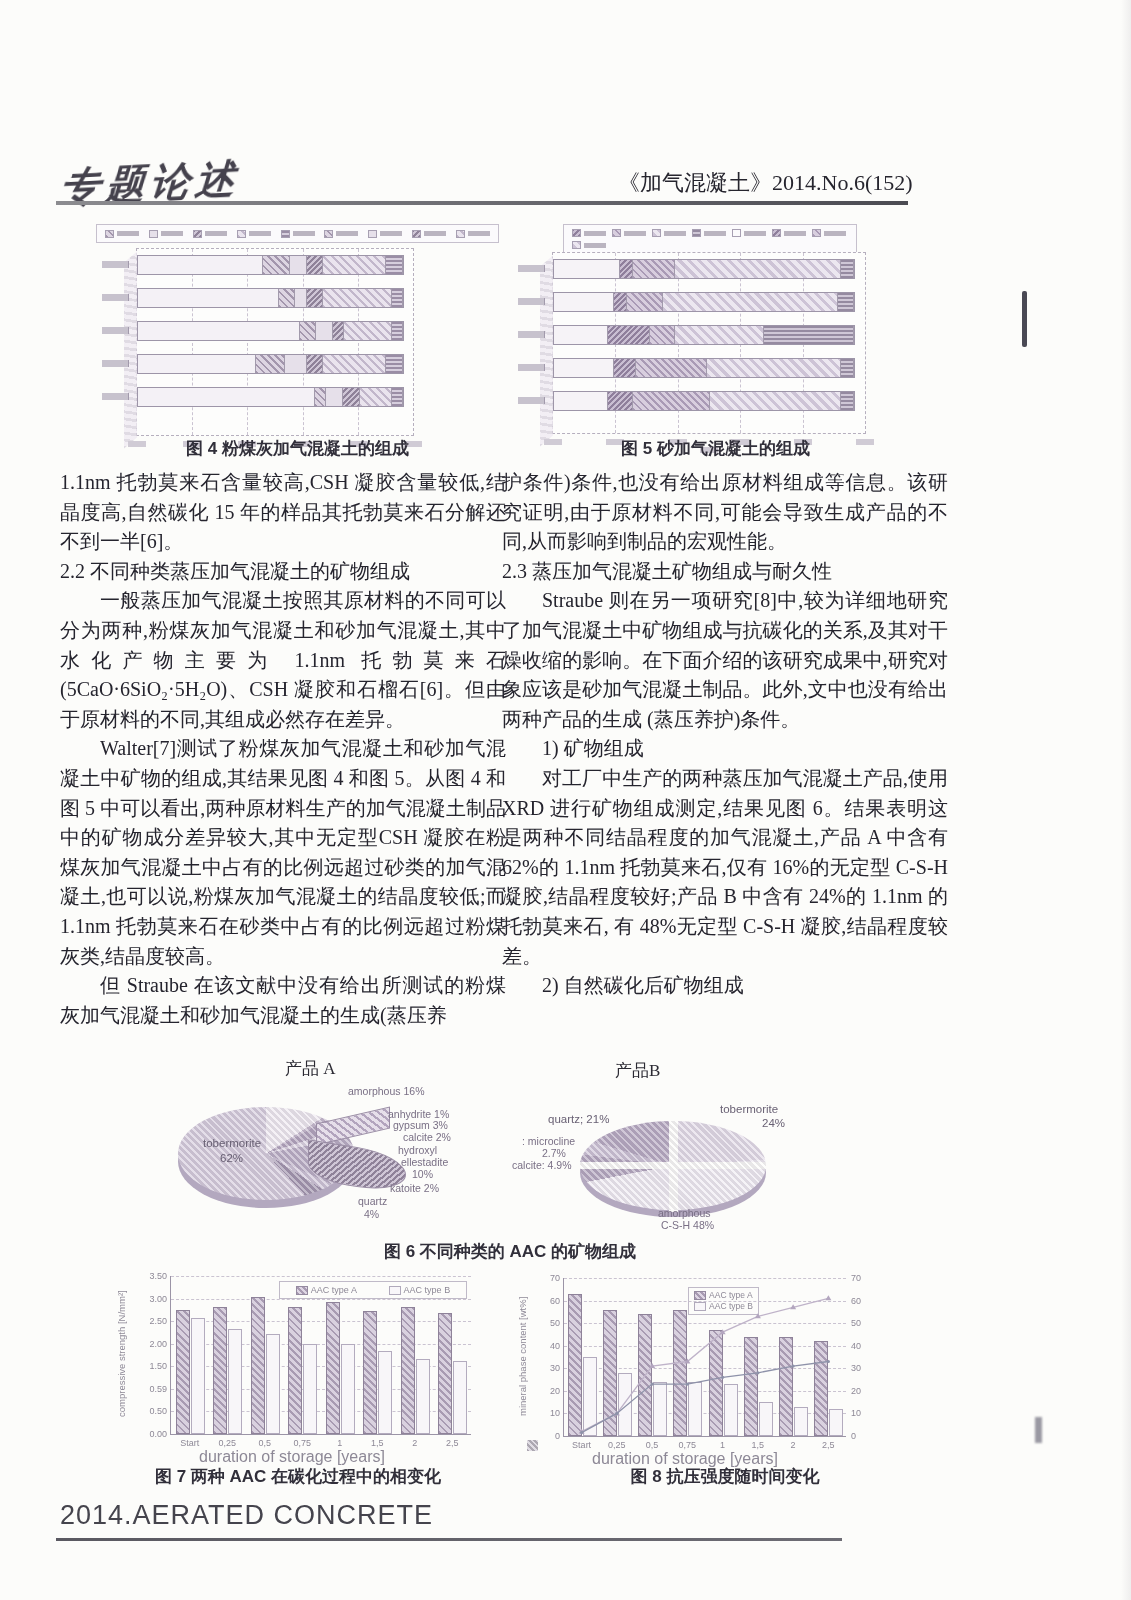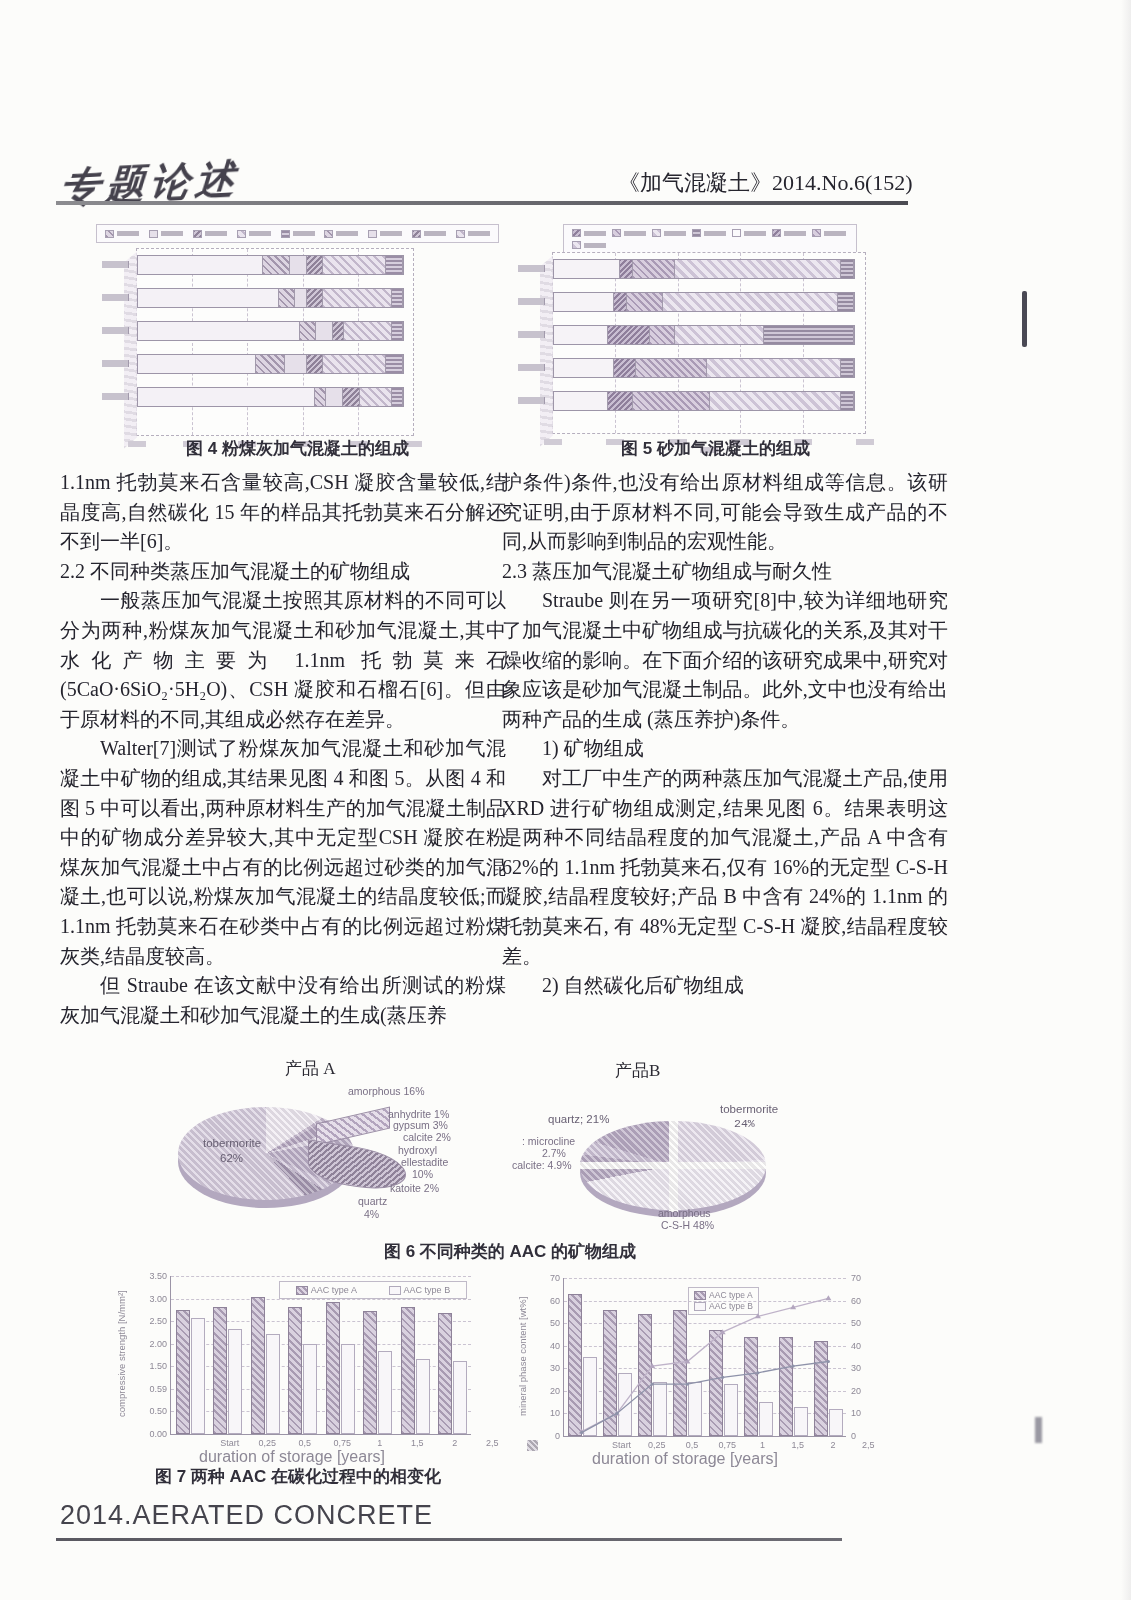--- a/index.html
+++ b/index.html
@@ -65,21 +65,21 @@
       background:repeating-linear-gradient(-45deg,#8f8299 0 2px,#cfc6d6 2px 4px);}
   .gapV{position:absolute;left:48%;top:-4px;bottom:-2px;width:9px;background:#fcfcfa;}
   .gapH{position:absolute;left:-4px;right:-4px;top:46%;height:7px;background:#fcfcfa;}
   
   .bfig{position:absolute;font-family:"Liberation Sans","DejaVu Sans",sans-serif;}
   .ylab{position:absolute;writing-mode:vertical-rl;transform:rotate(180deg);font-size:9.5px;color:#8d8896;
         text-align:center;height:160px;}
   .xlab{position:absolute;font-size:16px;color:#8d8896;text-align:center;width:100%;}
   .ytick{position:absolute;right:100%;margin-right:4px;font-size:9px;color:#8d8896;width:32px;text-align:right;}
   .ytickR{position:absolute;left:100%;margin-left:5px;font-size:9px;color:#8d8896;}
-  .xtick{position:absolute;top:100%;margin-top:4px;transform:translateX(-50%);font-size:9px;color:#8d8896;margin-left:40px;}
+  .xtick{position:absolute;top:100%;margin-top:4px;transform:translateX(-50%);font-size:9px;color:#8d8896;}
   .gbar{position:absolute;bottom:0;width:12px;}
   .barA{background:repeating-linear-gradient(45deg,#a89bb2 0 2px,#d9d1df 2px 5px);border:1px solid #8e8299;}
   .barB{background:#f8f6f9;border:1px solid #b3abbe;}
   .plot7,.plot8{border:0;border-left:1px solid #9b94a6;border-bottom:1px solid #9b94a6;background:transparent;}
   .lg7{position:absolute;left:36%;top:5px;width:62%;height:16px;border:1px solid #c0bac8;display:flex;
        align-items:center;justify-content:space-around;font-size:9px;color:#8d8896;background:rgba(252,252,250,.75);}
   .lg8{position:absolute;left:44%;top:9px;border:1px solid #c0bac8;padding:2px 5px;font-size:8.5px;
        line-height:11px;color:#8d8896;background:rgba(252,252,250,.75);}
   .lgrow{display:flex;align-items:center;}
   .swA{display:inline-block;width:10px;height:7px;margin-right:3px;border:1px solid #958aa0;
@@ -335,21 +335,21 @@
     <span class="plab" style="left:298px;top:140px;">quartz</span>
     <span class="plab" style="left:304px;top:153px;">4%</span>
 
     <div class="pie-rim" style="left:520px;top:73px;width:186px;height:89px;"></div>
     <div class="pie-ellipse" id="pieB" style="left: 520px; top: 66px; width: 186px; height: 89px; background: conic-gradient(rgb(227, 220, 232) 0deg, rgb(227, 220, 232) 86.4deg, rgb(240, 236, 243) 86.4deg, rgb(240, 236, 243) 259.2deg, rgb(180, 167, 191) 259.2deg, rgb(180, 167, 191) 276.84deg, rgb(206, 196, 215) 276.84deg, rgb(206, 196, 215) 286.56deg, rgb(183, 170, 194) 286.56deg, rgb(183, 170, 194) 362.16deg);">
       <div class="gapV"></div>
       <div class="gapH"></div>
     </div>
 
     <span class="plab big" style="left:660px;top:48px;">tobermorite</span>
-    <span class="plab big" style="left:674px;top:62px;font-family:Liberation Mono, monospace;">24%</span>
+    <span class="plab big" style="left:702px;top:62px;">24%</span>
     <span class="plab big" style="left:488px;top:58px;">quartz; 21%</span>
     <span class="plab" style="left:462px;top:80px;">: microcline</span>
     <span class="plab" style="left:482px;top:92px;">2.7%</span>
     <span class="plab" style="left:452px;top:104px;">calcite: 4.9%</span>
     <span class="plab" style="left:598px;top:152px;">amorphous</span>
     <span class="plab" style="left:601px;top:164px;">C-S-H 48%</span>
   </div>
   <div class="figcap" style="left:60px;top:1240px;width:900px;">图 6  不同种类的 AAC 的矿物组成</div>
 
   <div class="bfig" style="left:112px;top:1262px;width:372px;height:200px;">
@@ -485,20 +485,21 @@
           <circle cx="88.125" cy="106.08571428571429" r="1.6" fill="#8e92a9"></circle>
           <circle cx="123.375" cy="106.08571428571429" r="1.6" fill="#8e92a9"></circle>
           <circle cx="158.625" cy="99.31428571428572" r="1.6" fill="#8e92a9"></circle>
           <circle cx="193.875" cy="94.8" r="1.6" fill="#8e92a9"></circle>
           <circle cx="229.125" cy="88.02857142857142" r="1.6" fill="#8e92a9"></circle>
           <circle cx="264.375" cy="83.51428571428572" r="1.6" fill="#8e92a9"></circle>
         </svg>
       </div>
     <div class="xlab" style="top:188px;left:10px;width:300px;">duration of storage [years]</div>
   </div>
+  <div class="figcap" style="left:525px;top:1465px;width:400px;">图 8  抗压强度随时间变化</div>
 
   <div class="abs footer-text">2014.AERATED CONCRETE</div>
   <div class="abs footer-rule"></div>
 
   <div class="abs artifact-a"></div>
   <div class="abs artifact-b"></div>
   <div class="abs artifact-c"></div>
   <div class="abs edge-shade"></div>
 </div>
 

